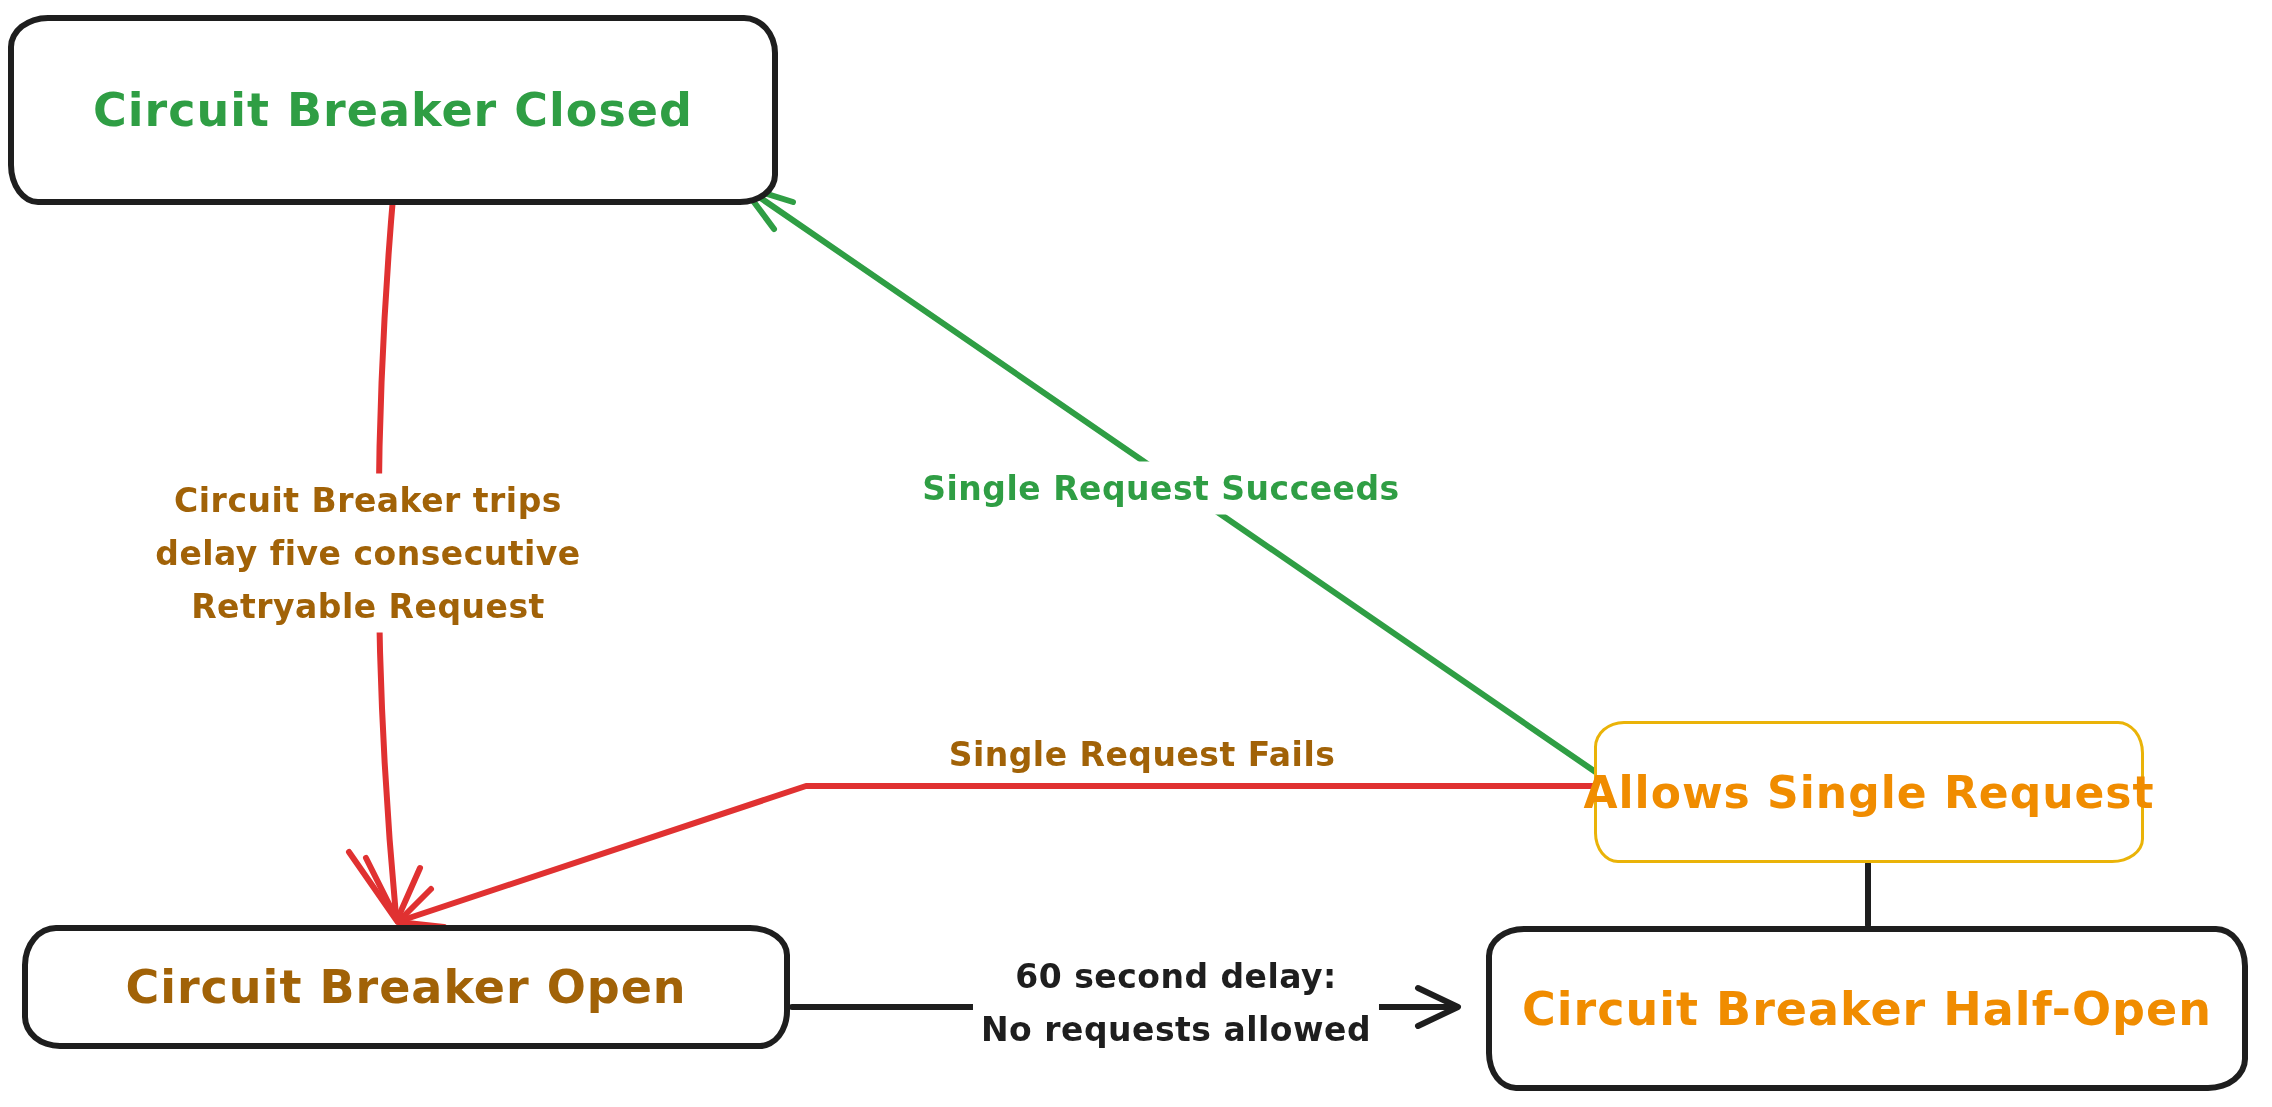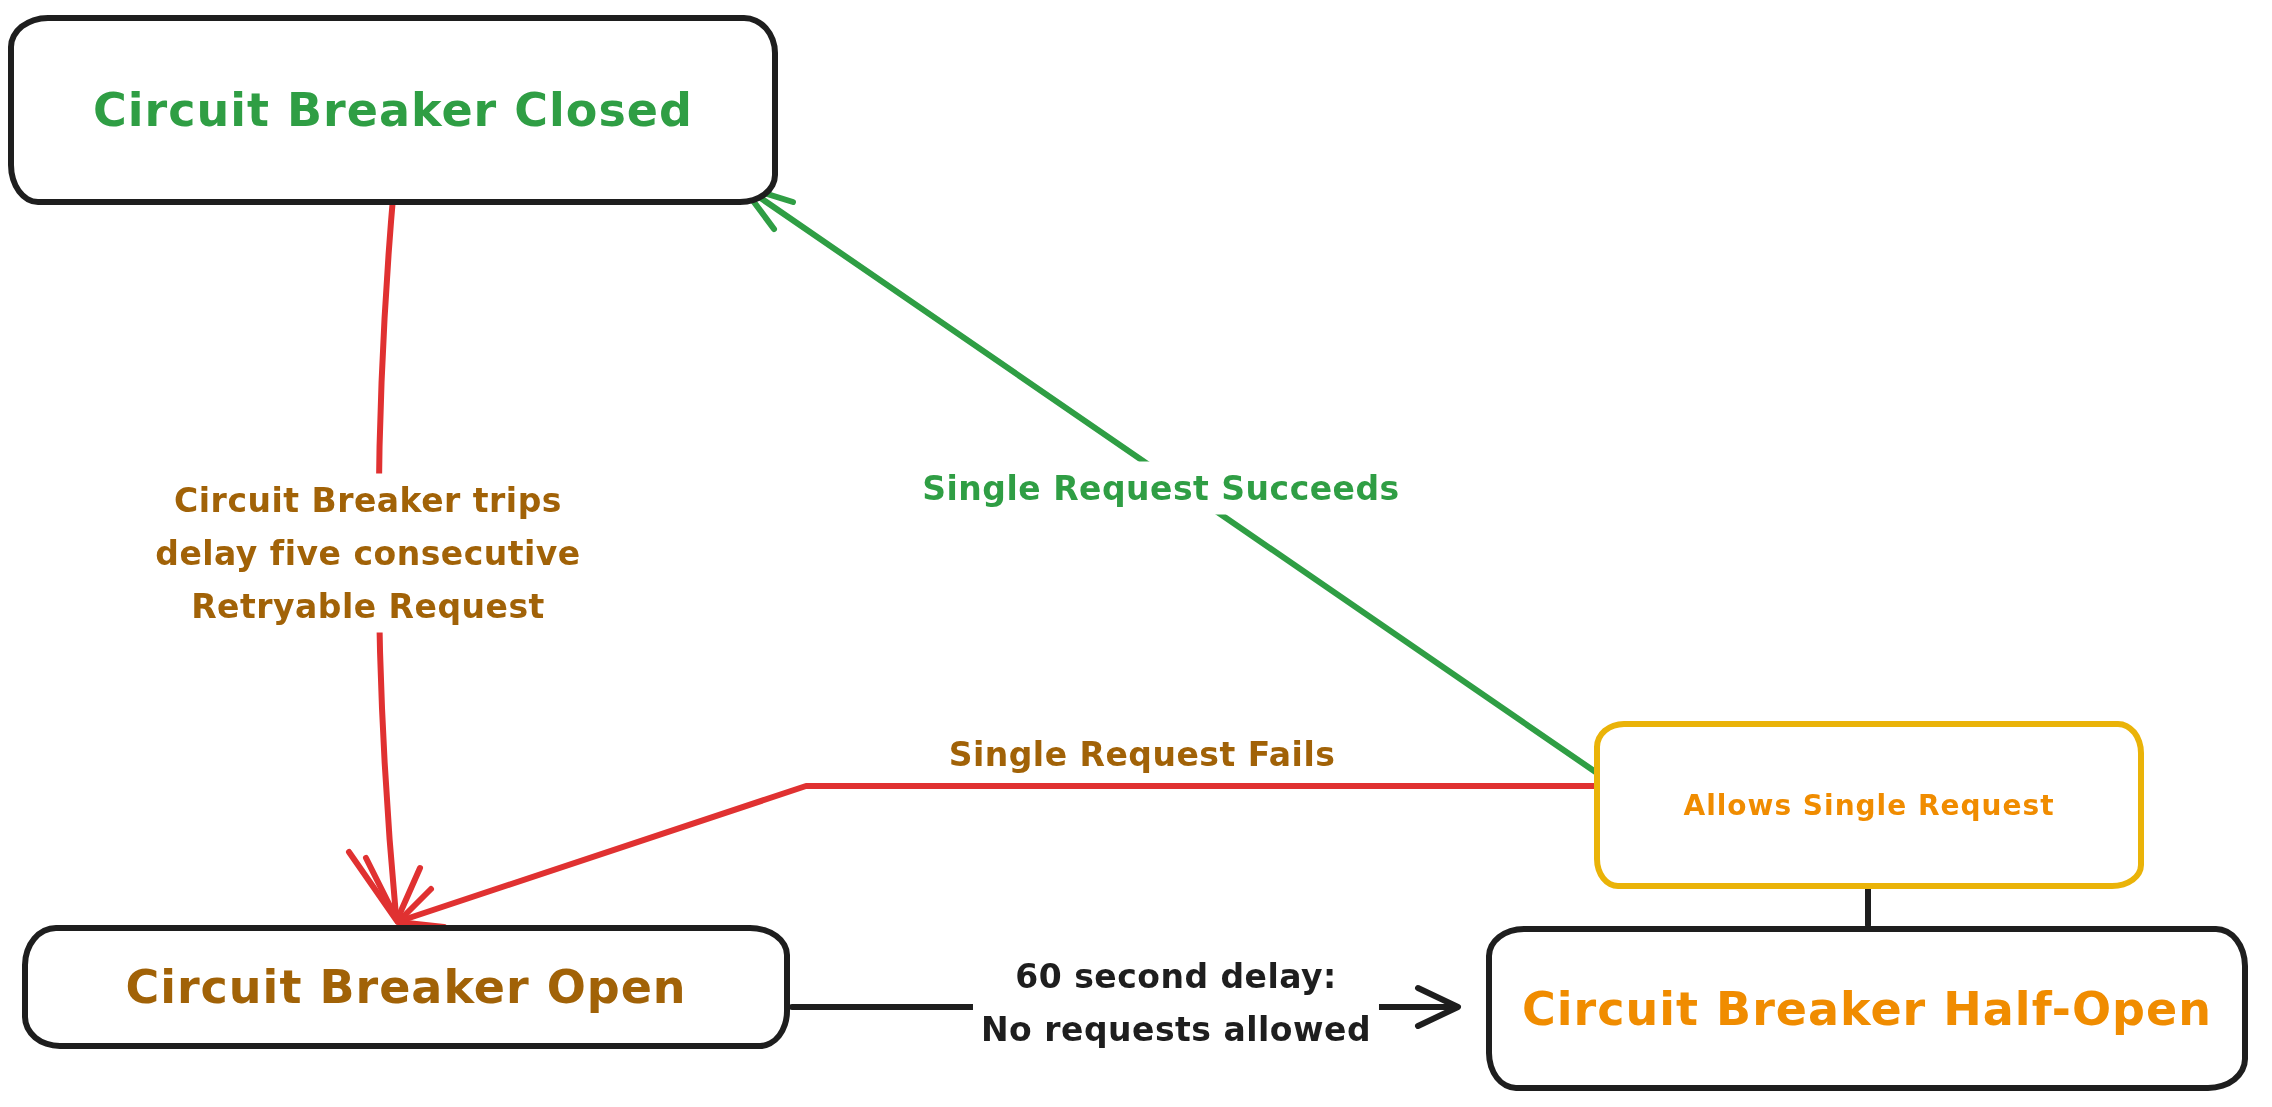--- a/index.html
+++ b/index.html
@@ -51,24 +51,24 @@
   .node-open {
     left: 22px; top: 925px; width: 768px; height: 124px;
     border-radius: 34px 40px 30px 38px / 40px 30px 38px 32px;
     justify-content: center;
   }
   .node-halfopen {
     left: 1486px; top: 926px; width: 762px; height: 165px;
     border-radius: 38px 32px 40px 30px / 30px 40px 32px 38px;
   }
   .node-allows {
-    left: 1594px; top: 721px; width: 550px; height: 168px;
-    border: 6px solid #eab308;
+    left: 1594px; top: 721px; width: 550px; height: 142px;
+    border: 3px solid #eab308;
     border-radius: 30px 26px 32px 24px / 26px 32px 24px 30px;
-    font-size: 28px;
+    font-size: 44px;
   }
 
   .edge-label {
     position: absolute;
     transform: translate(-50%, -50%);
     background: #ffffff;
     font-size: 33px;
     font-weight: bold;
     letter-spacing: 0.5px;
     line-height: 53px;

